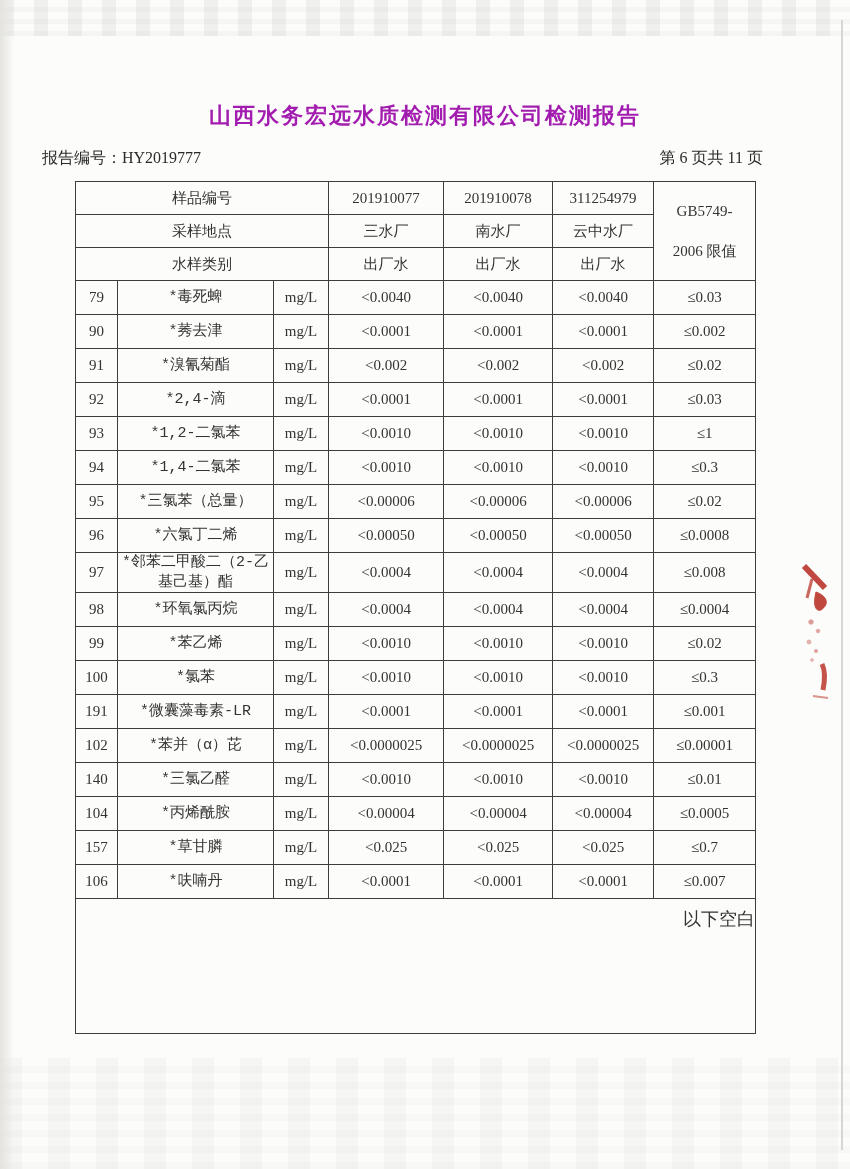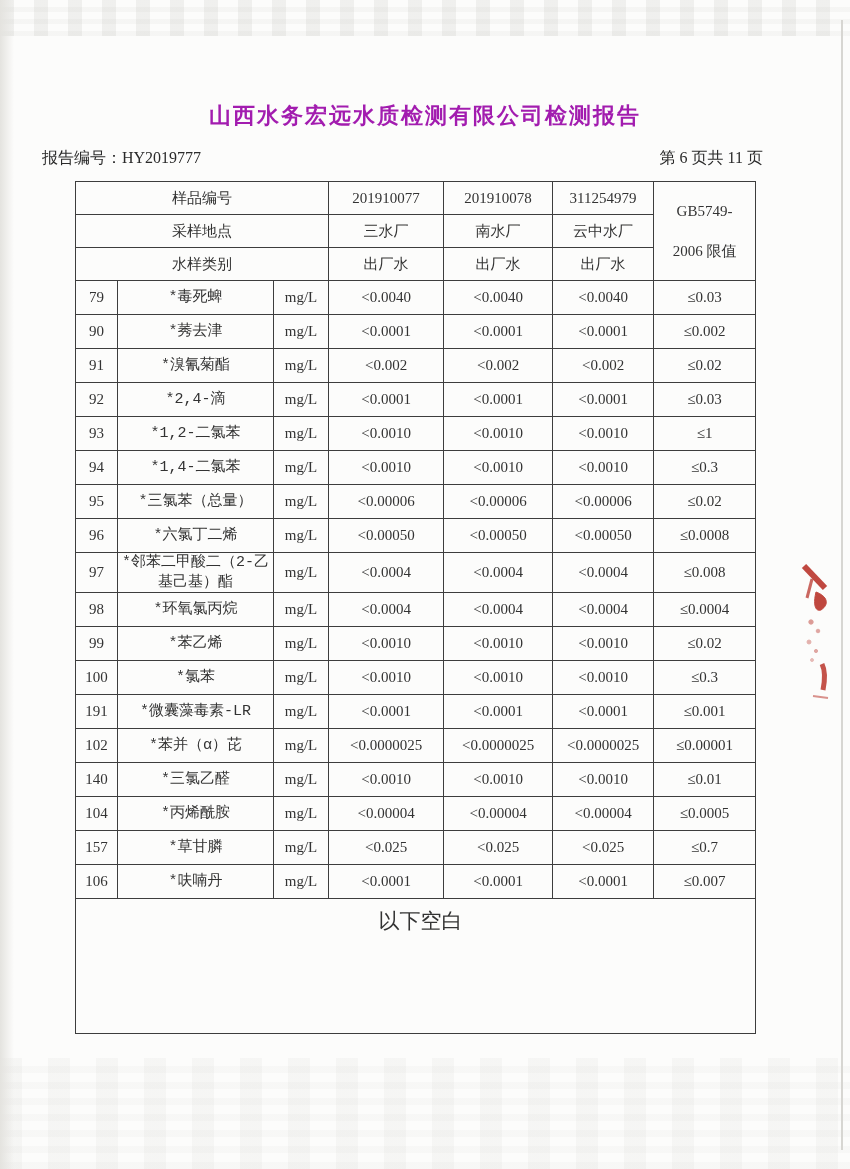--- a/index.html
+++ b/index.html
@@ -51,22 +51,22 @@
     text-align:center;vertical-align:middle;
     font-size:15px;padding:0 2px;color:#333;
     overflow:hidden;
   }
   thead tr{height:33px;}
   tbody tr{height:34px;}
   td.c-name{text-align:left;padding-left:10px;line-height:1.3;font-family:Liberation Mono, monospace;}
   td.limit-head div{line-height:1;}
   td.limit-head .l1{margin-bottom:25px;}
   tr.blank-row td{
-    height:126px;text-align:center;vertical-align:top;
-    padding:8px 0 0 10px;font-size:21px;margin-top:46px;
+    height:126px;text-align:right;vertical-align:top;
+    padding:8px 0 0 10px;font-size:18px;margin-top:46px;
   }
   
   .stamp{position:absolute;left:797px;top:552px;width:42px;height:152px;}
 </style>
 </head>
 <body>
 
 <div class="noise-top"></div>
 <div class="noise-bottom"></div>
 <div class="edge-left"></div>

